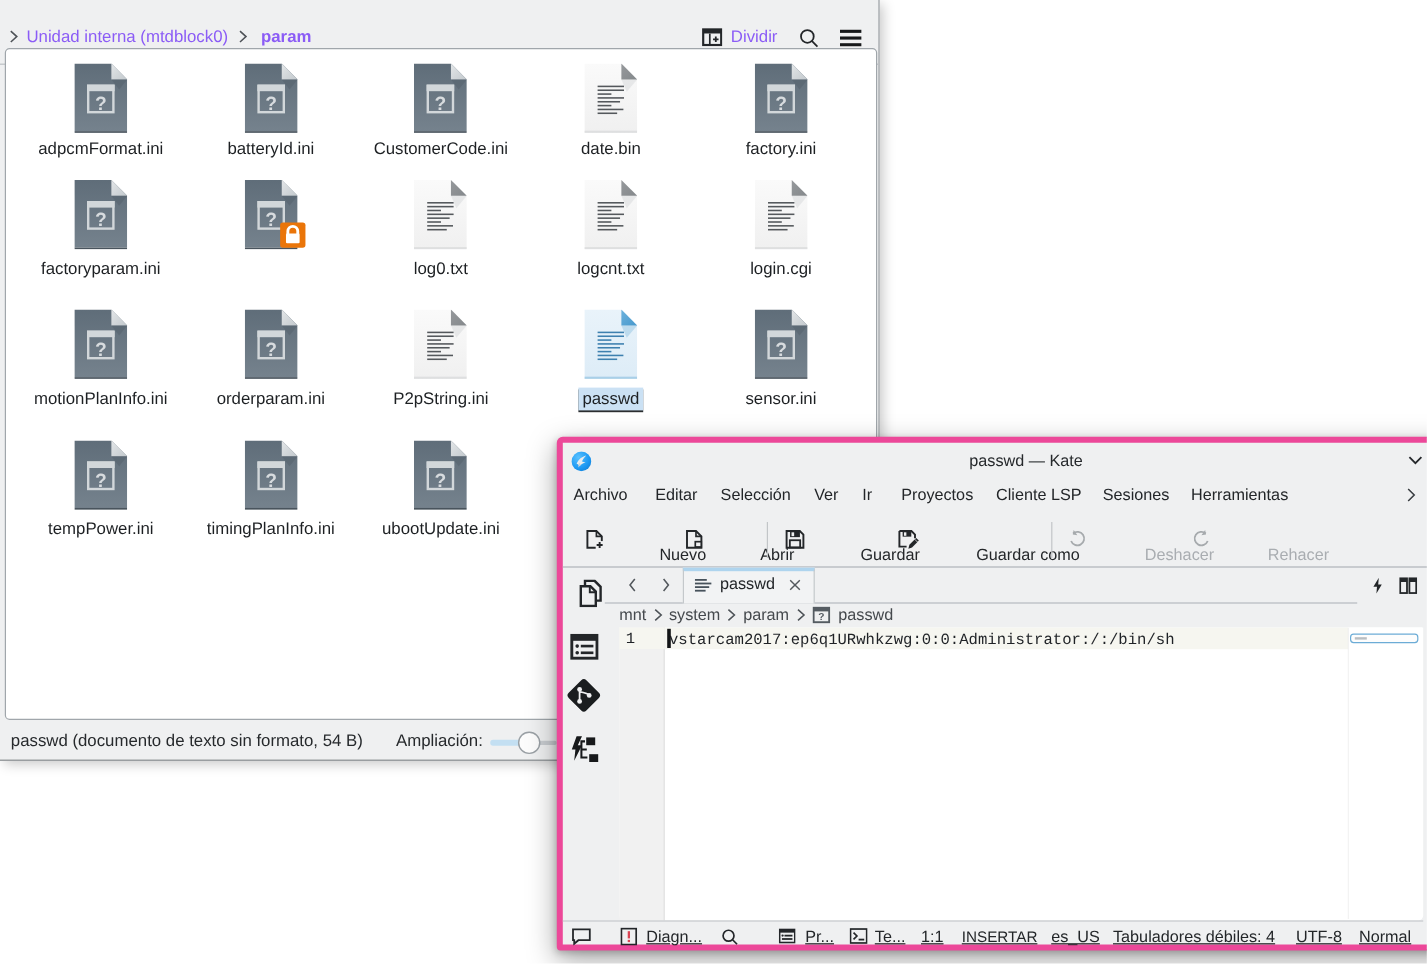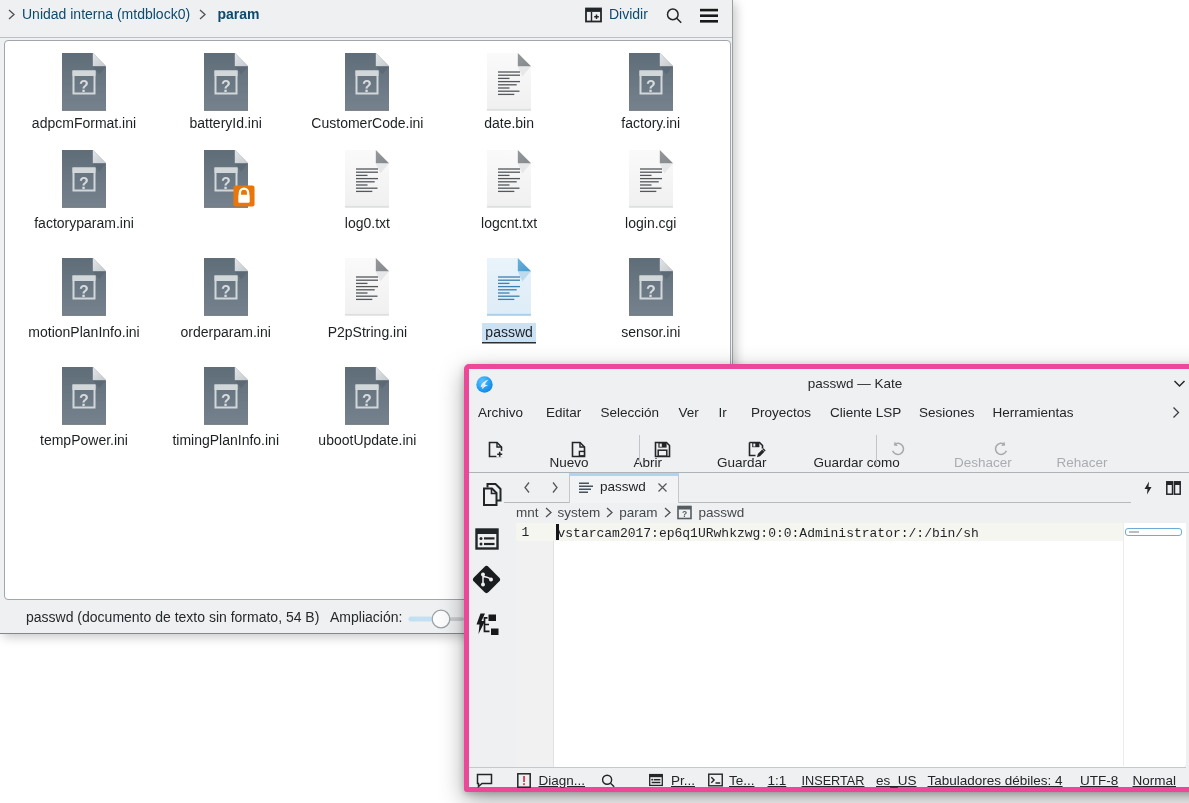--- a/index.html
+++ b/index.html
@@ -3,22 +3,22 @@
 <style>
 * { margin:0; padding:0; box-sizing:border-box; }
 html,body { width:1189px; height:803px; background:#fff; overflow:hidden;
   font-family:"Liberation Sans", sans-serif; }
 #desk { position:relative; width:1189px; height:803px; }
 
 
 #dolphin { position:absolute; left:0; top:0; width:733px; height:634px;
   background:#eff0f1; border-right:1px solid #9a9fa4; border-bottom:1px solid #85898d;
   box-shadow:3px 3px 10px rgba(0,0,0,0.22); }
-.dtb { position:absolute; left:0; top:0; width:732px; height:38px;
-  border-bottom:1px solid #bcc0c4; font-size:14px; color:#0c4a6e; }
+.dtb { position:absolute; left:0; top:16px; width:732px; height:38px;
+  border-bottom:1px solid #bcc0c4; font-size:14px; color:#8b5cf6; }
 .dtb span { position:absolute; top:6px; line-height:17px; }
 .dview { position:absolute; left:4px; top:40px; width:727px; height:560px;
   background:#fff; border:1px solid #a0a6ab; border-radius:4px; }
 .dstatus { position:absolute; left:0; top:601px; width:732px; height:32px;
   font-size:14px; color:#26292c; }
 .fcell { position:absolute; width:140px; text-align:center; }
 .fic { display:block; margin:0 auto; }
 .flbl { position:absolute; left:0; width:140px; font-size:14px; line-height:16.5px; color:#1d2023; }
 .flbl.sel span { display:inline-block; background:#cbe1f4; box-shadow:0 1.5px 0 #2b2e30; padding:1px 3px 2px; margin-top:-1px; }
 
@@ -525,21 +525,21 @@
 <rect x="0" y="56.3" width="44" height="1.4" fill="#49545d"></rect>
 <path d="M30.8 0 L44 13.2 H30.8 Z" fill="url(#gF)"></path>
 <path d="M30.8 13.2 H44 L37.3 21.5 Z" fill="#4d5963" opacity="0.35"></path>
 <rect x="11.5" y="18.5" width="21" height="22" fill="none" stroke="#d2d7da" stroke-width="2"></rect>
 <rect x="10.5" y="17.5" width="23" height="5.5" fill="#d2d7da"></rect>
 <text x="22" y="38.6" font-family="Liberation Sans" font-size="16" font-weight="bold" fill="#d7dbde" text-anchor="middle">?</text>
 </svg>
         <div class="flbl" style="top:65.69999999999999px"><span>ubootUpdate.ini</span></div>
       </div>
   <div class="dstatus">
-    <span style="position:absolute;left:26px;top:8px">passwd (documento de texto sin formato, 54 B)</span>
+    <span style="position:absolute;left:9px;top:8px">passwd (documento de texto sin formato, 54 B)</span>
     <span style="position:absolute;left:330px;top:8px">Ampliación:</span>
   </div>
   <svg style="position:absolute;left:404px;top:605px" width="60" height="28" viewBox="0 0 60 28">
     <rect x="4.5" y="11.5" width="33" height="5" rx="2.5" fill="#c3dff2"></rect>
     <rect x="37" y="12.3" width="23" height="3.6" rx="1.8" fill="#c9cdd1"></rect>
     <circle cx="37" cy="14" r="8.8" fill="#fcfcfc" stroke="#9aa0a5" stroke-width="1.2"></circle>
   </svg>
 </div>
 
 <div id="kate">

